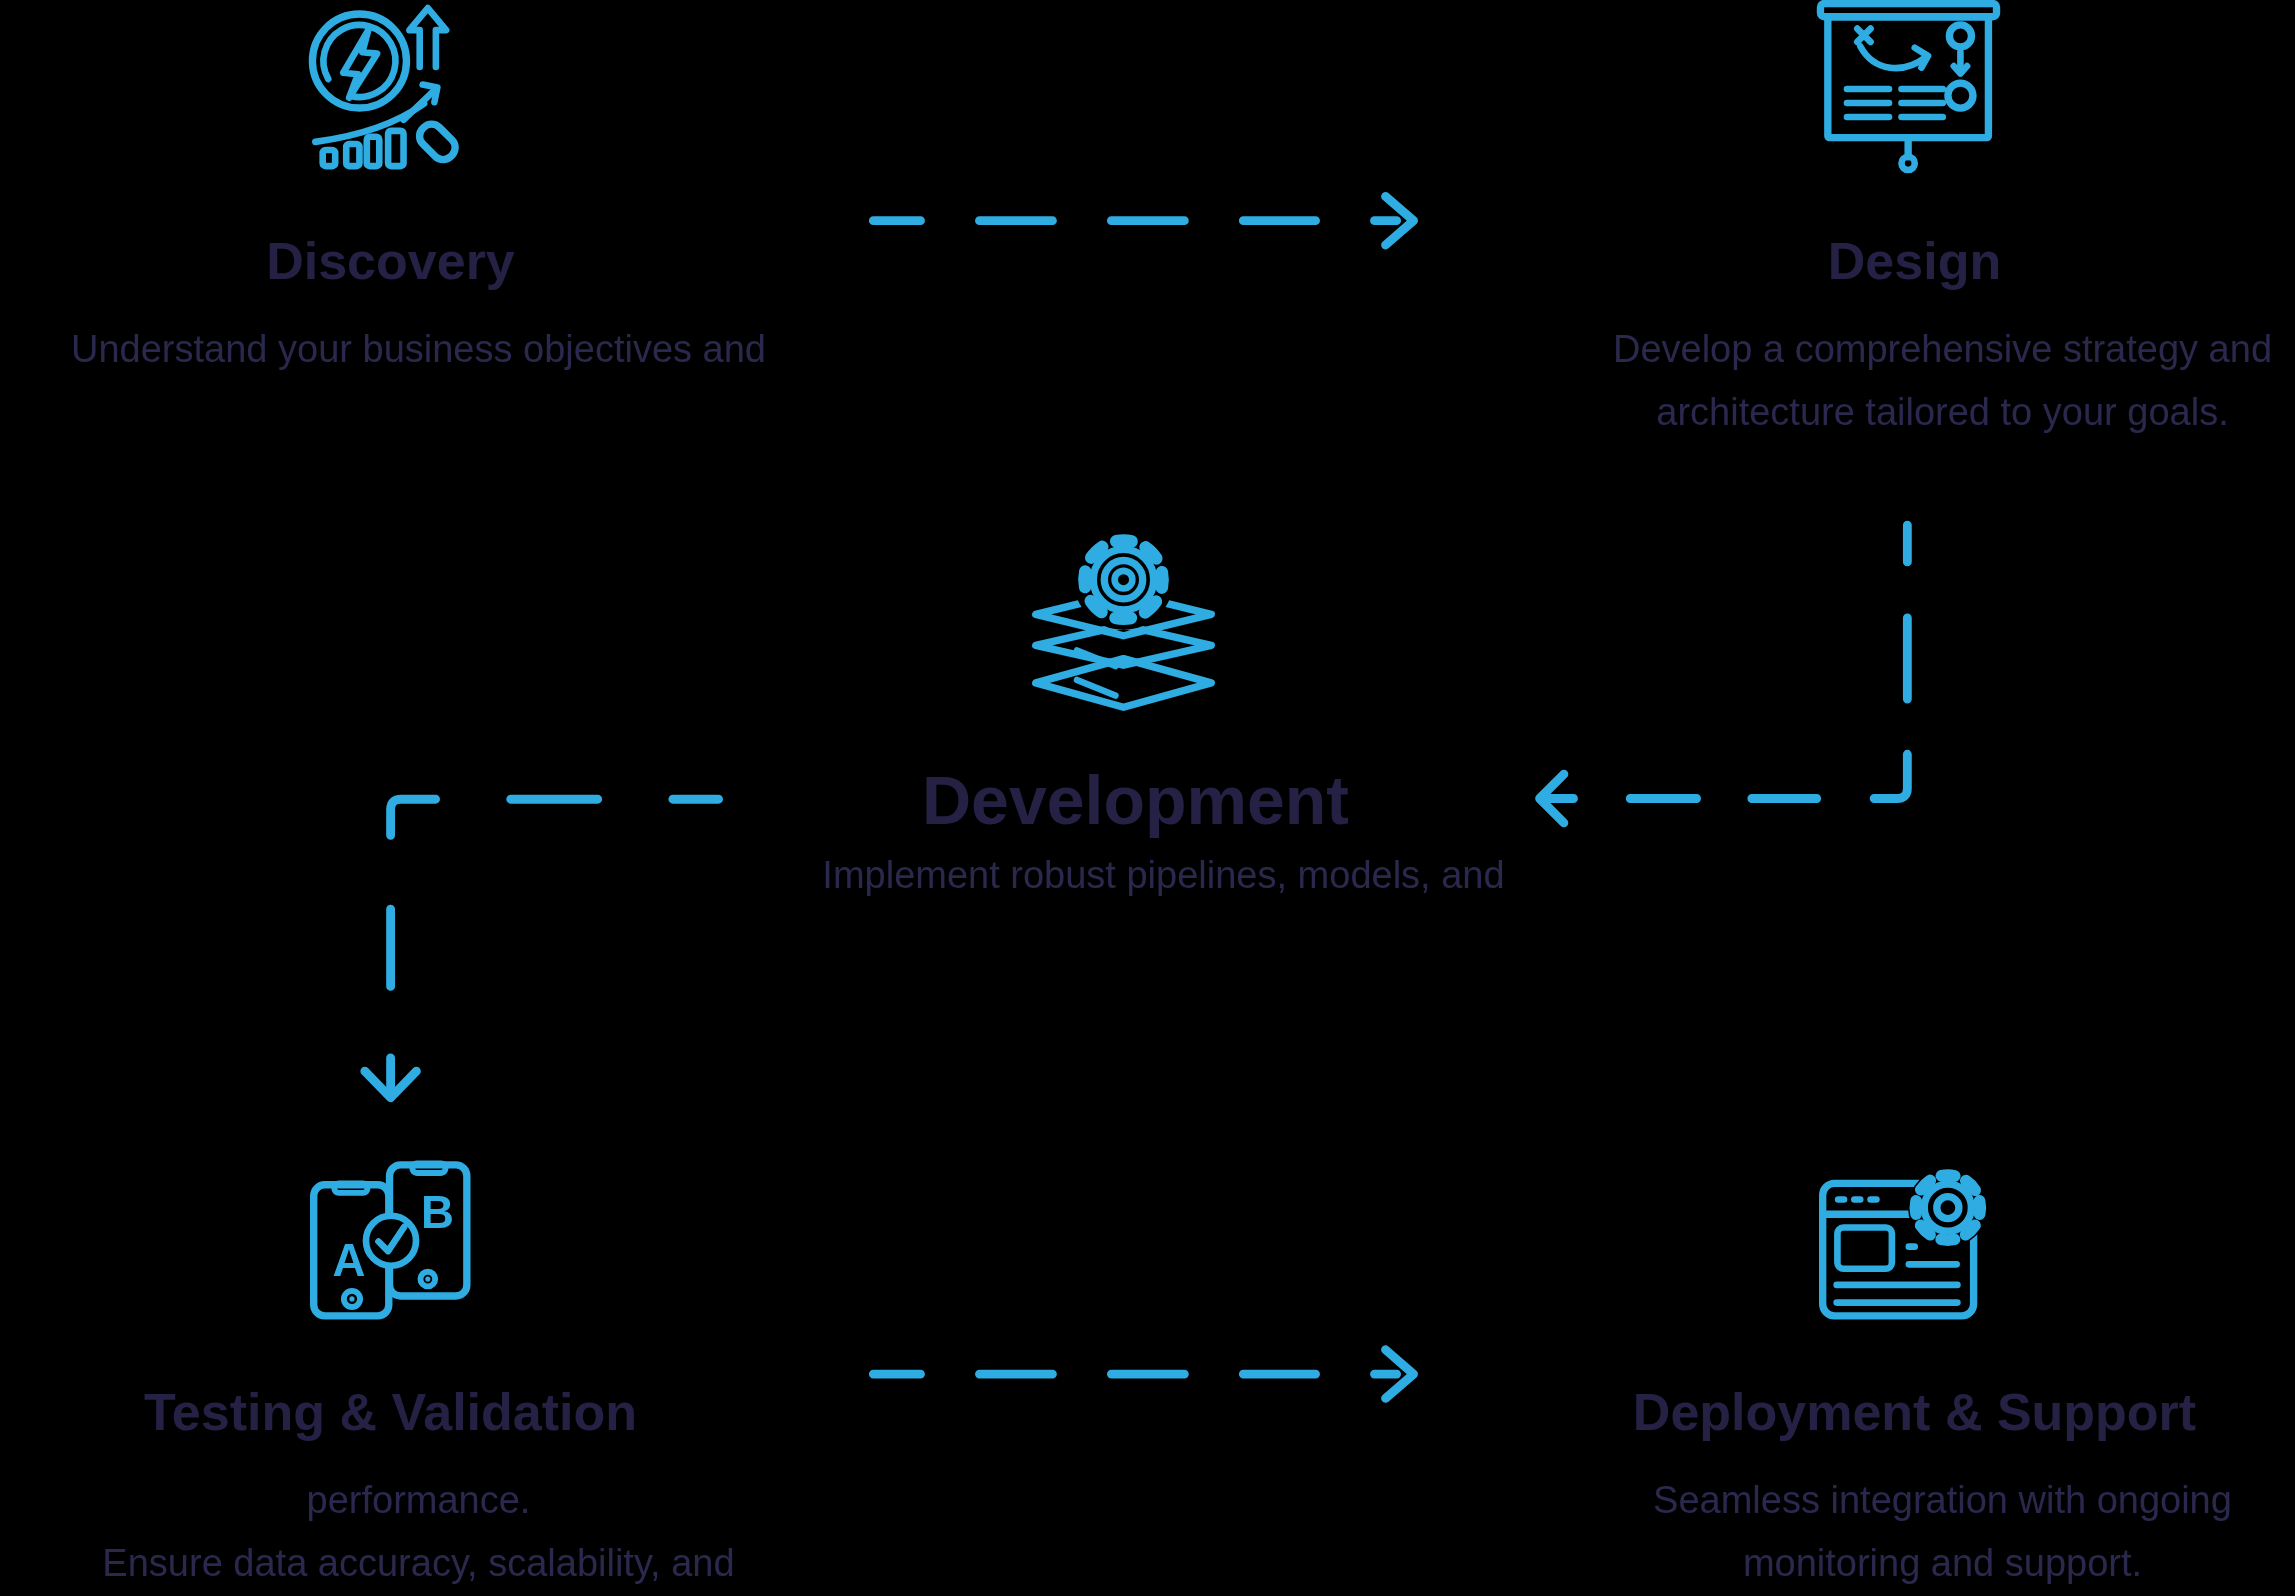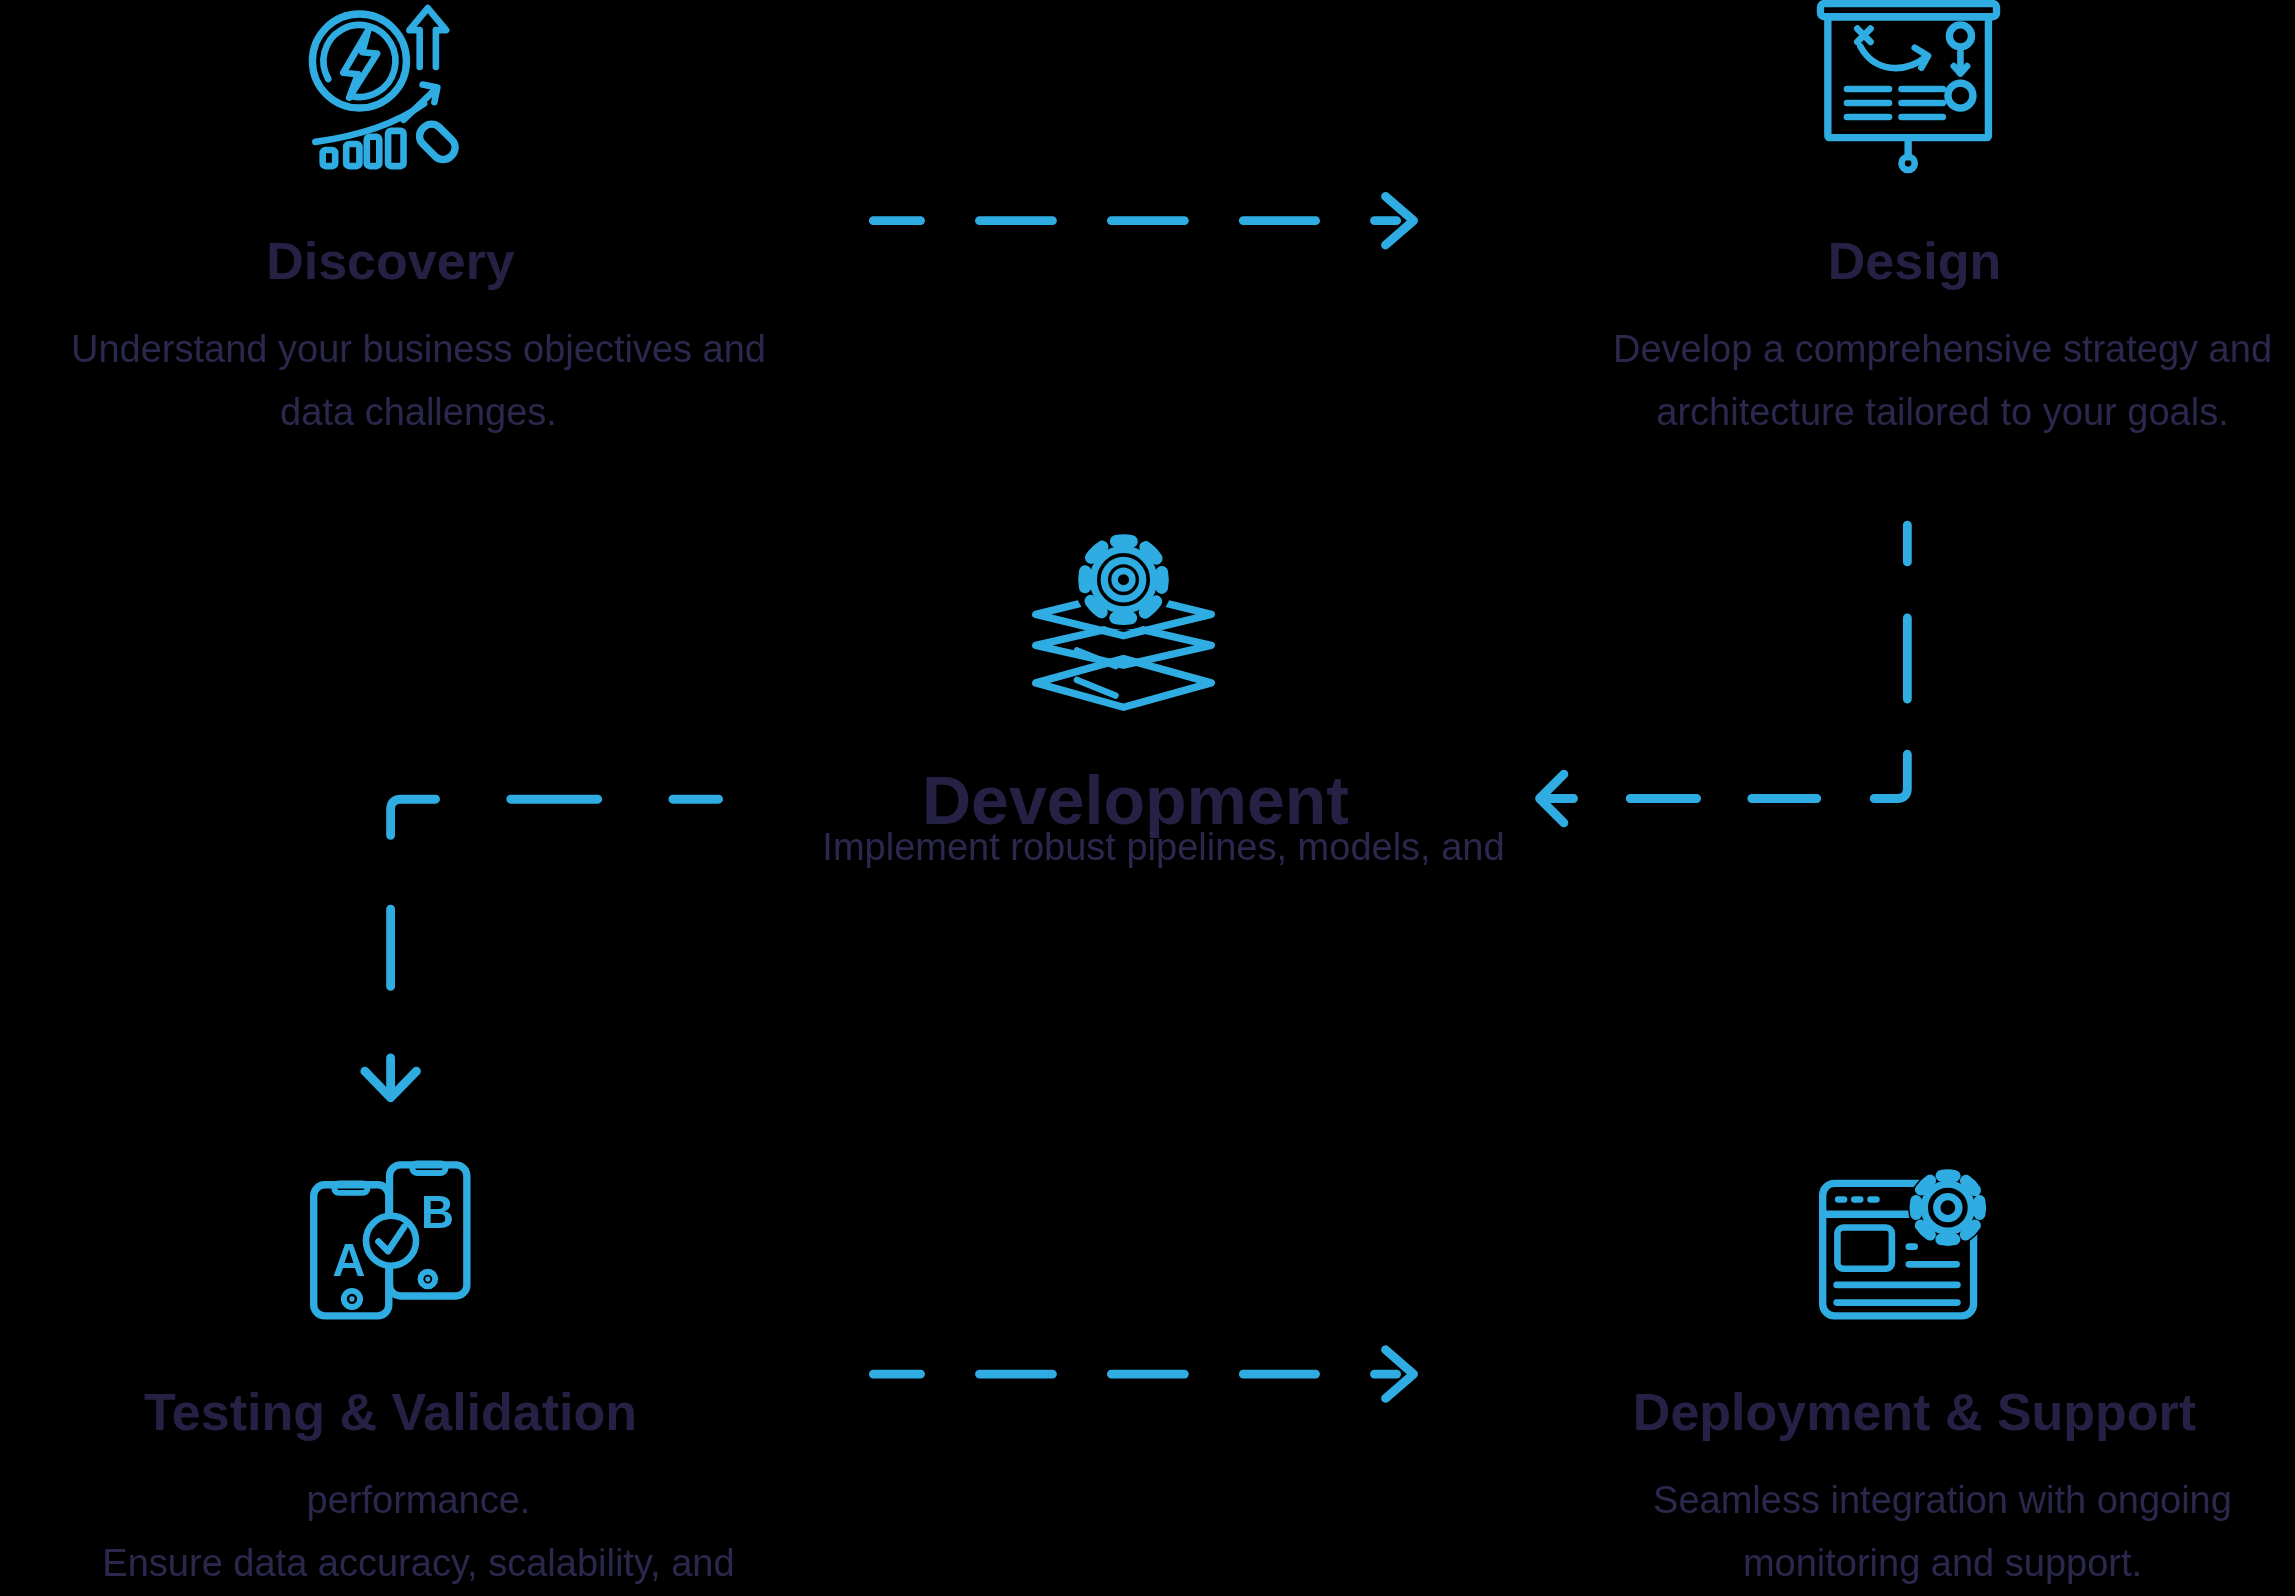--- a/index.html
+++ b/index.html
@@ -21,21 +21,21 @@
   .step-desc{
     position:absolute;color:var(--body-text);text-align:center;
     font-size:38px;line-height:63px;font-weight:400;padding-left:28px;
   }
   .col-left{left:0;width:781px;}
   .col-center{left:745px;width:781px;}
   .col-right{left:1524px;width:781px;}
   .row-top-title{top:235px;}
   .row-top-desc{top:318px;}
   .row-mid-title{top:766px;font-size:68px;}
-  .row-mid-desc{top:816px;}
+  .row-mid-desc{top:844px;}
   .row-bot-title{top:1386px;}
   .row-bot-desc{top:1469px;}
   .ic{position:absolute;}
   .ic svg{display:block;width:100%;height:100%;overflow:visible;}
   .ic path,.ic circle,.ic rect,.ic line{
     fill:none;stroke:var(--accent);stroke-width:10;
     stroke-linecap:round;stroke-linejoin:round;
   }
   .ic .mask{fill:var(--bg);stroke:none;}
   .ic .bf{fill:var(--bg);}
@@ -88,21 +88,20 @@
       <path class="sw9" d="M156 112 L176 116 L172 136"></path>
       <rect class="sw9" x="20" y="201" width="17" height="22" rx="4"></rect>
       <rect class="sw9" x="52" y="193" width="18" height="30" rx="4"></rect>
       <rect class="sw9" x="80" y="183" width="17" height="40" rx="4"></rect>
       <rect class="sw9" x="109" y="175" width="21" height="48" rx="4"></rect>
     </svg>
   </div>
   <div class="step-title col-left row-top-title">Discovery</div>
   <div class="step-desc col-left row-top-desc">
     <div>Understand your business objectives and</div>
-    <div>data challenges.</div>
   </div>
 </div>
 
 <div>
   <div class="ic" style="left:1819px;top:1.5px;width:179px;height:171px">
     <svg viewBox="0 0 243 232">
       <rect x="2" y="2" width="239" height="18" rx="5"></rect>
       <rect x="12" y="20" width="218" height="164" rx="2"></rect>
       <path d="M121 184 V210"></path>
       <circle class="sw9" cx="121" cy="219" r="9"></circle>

